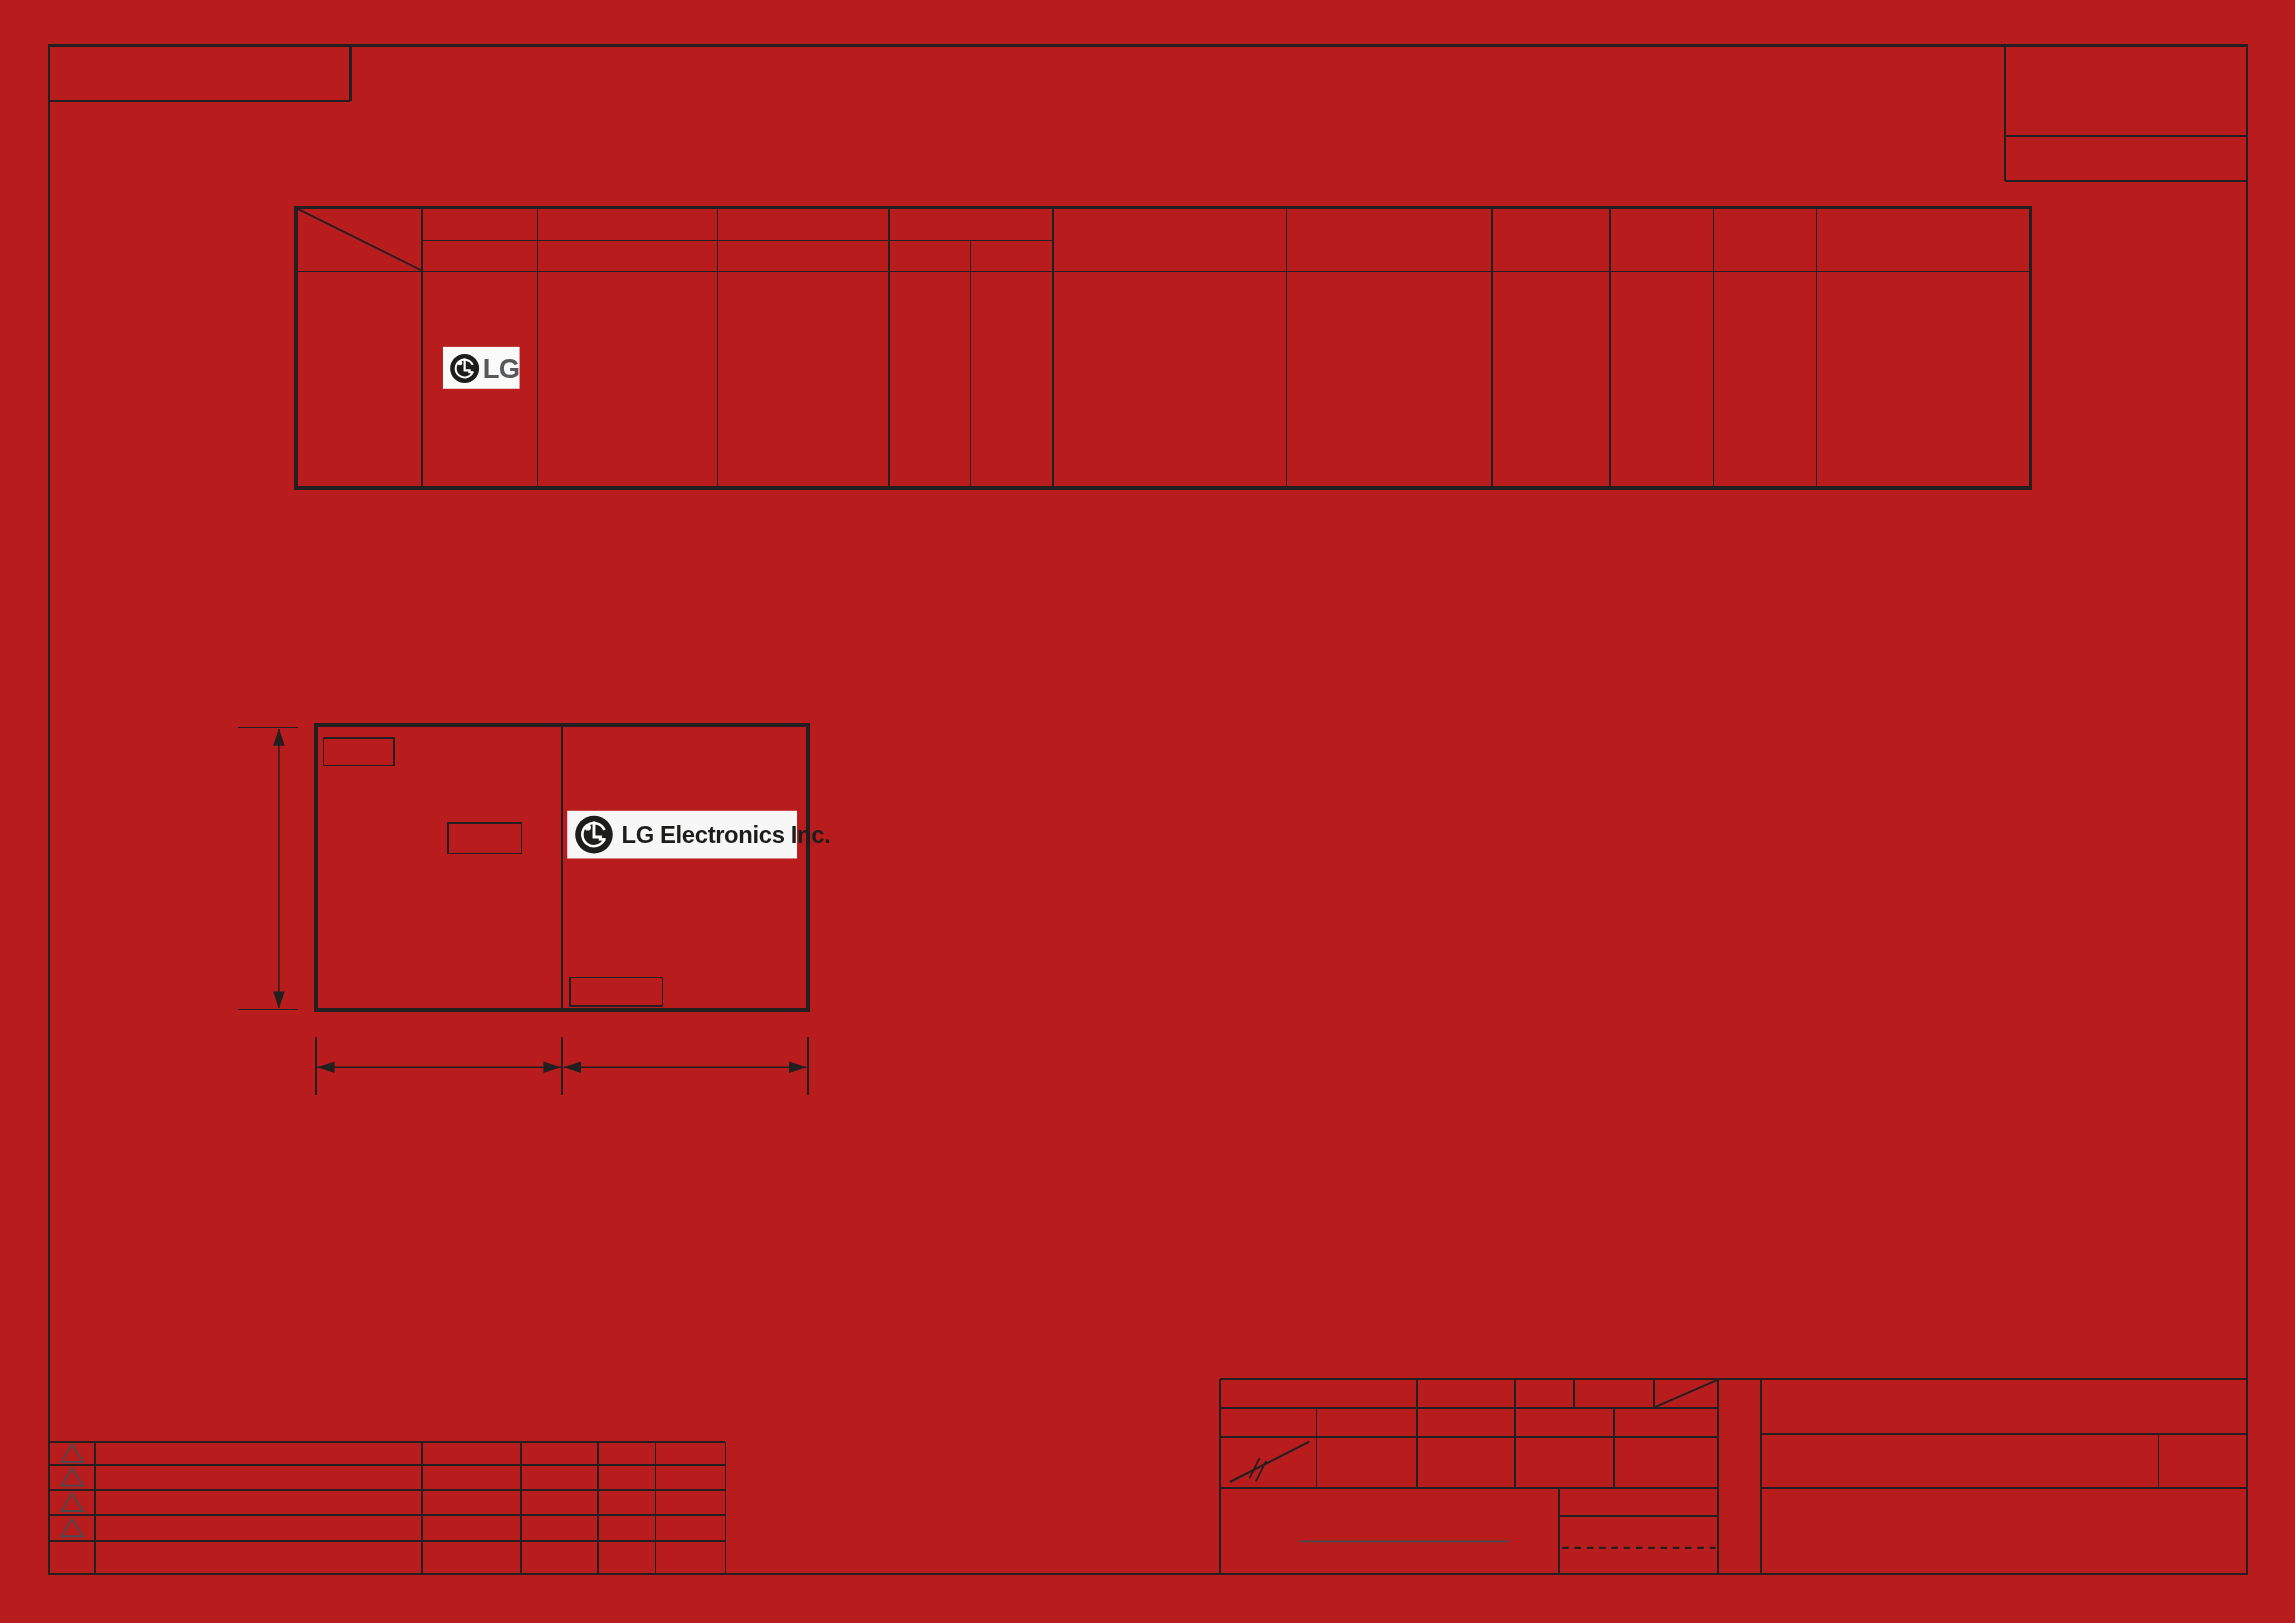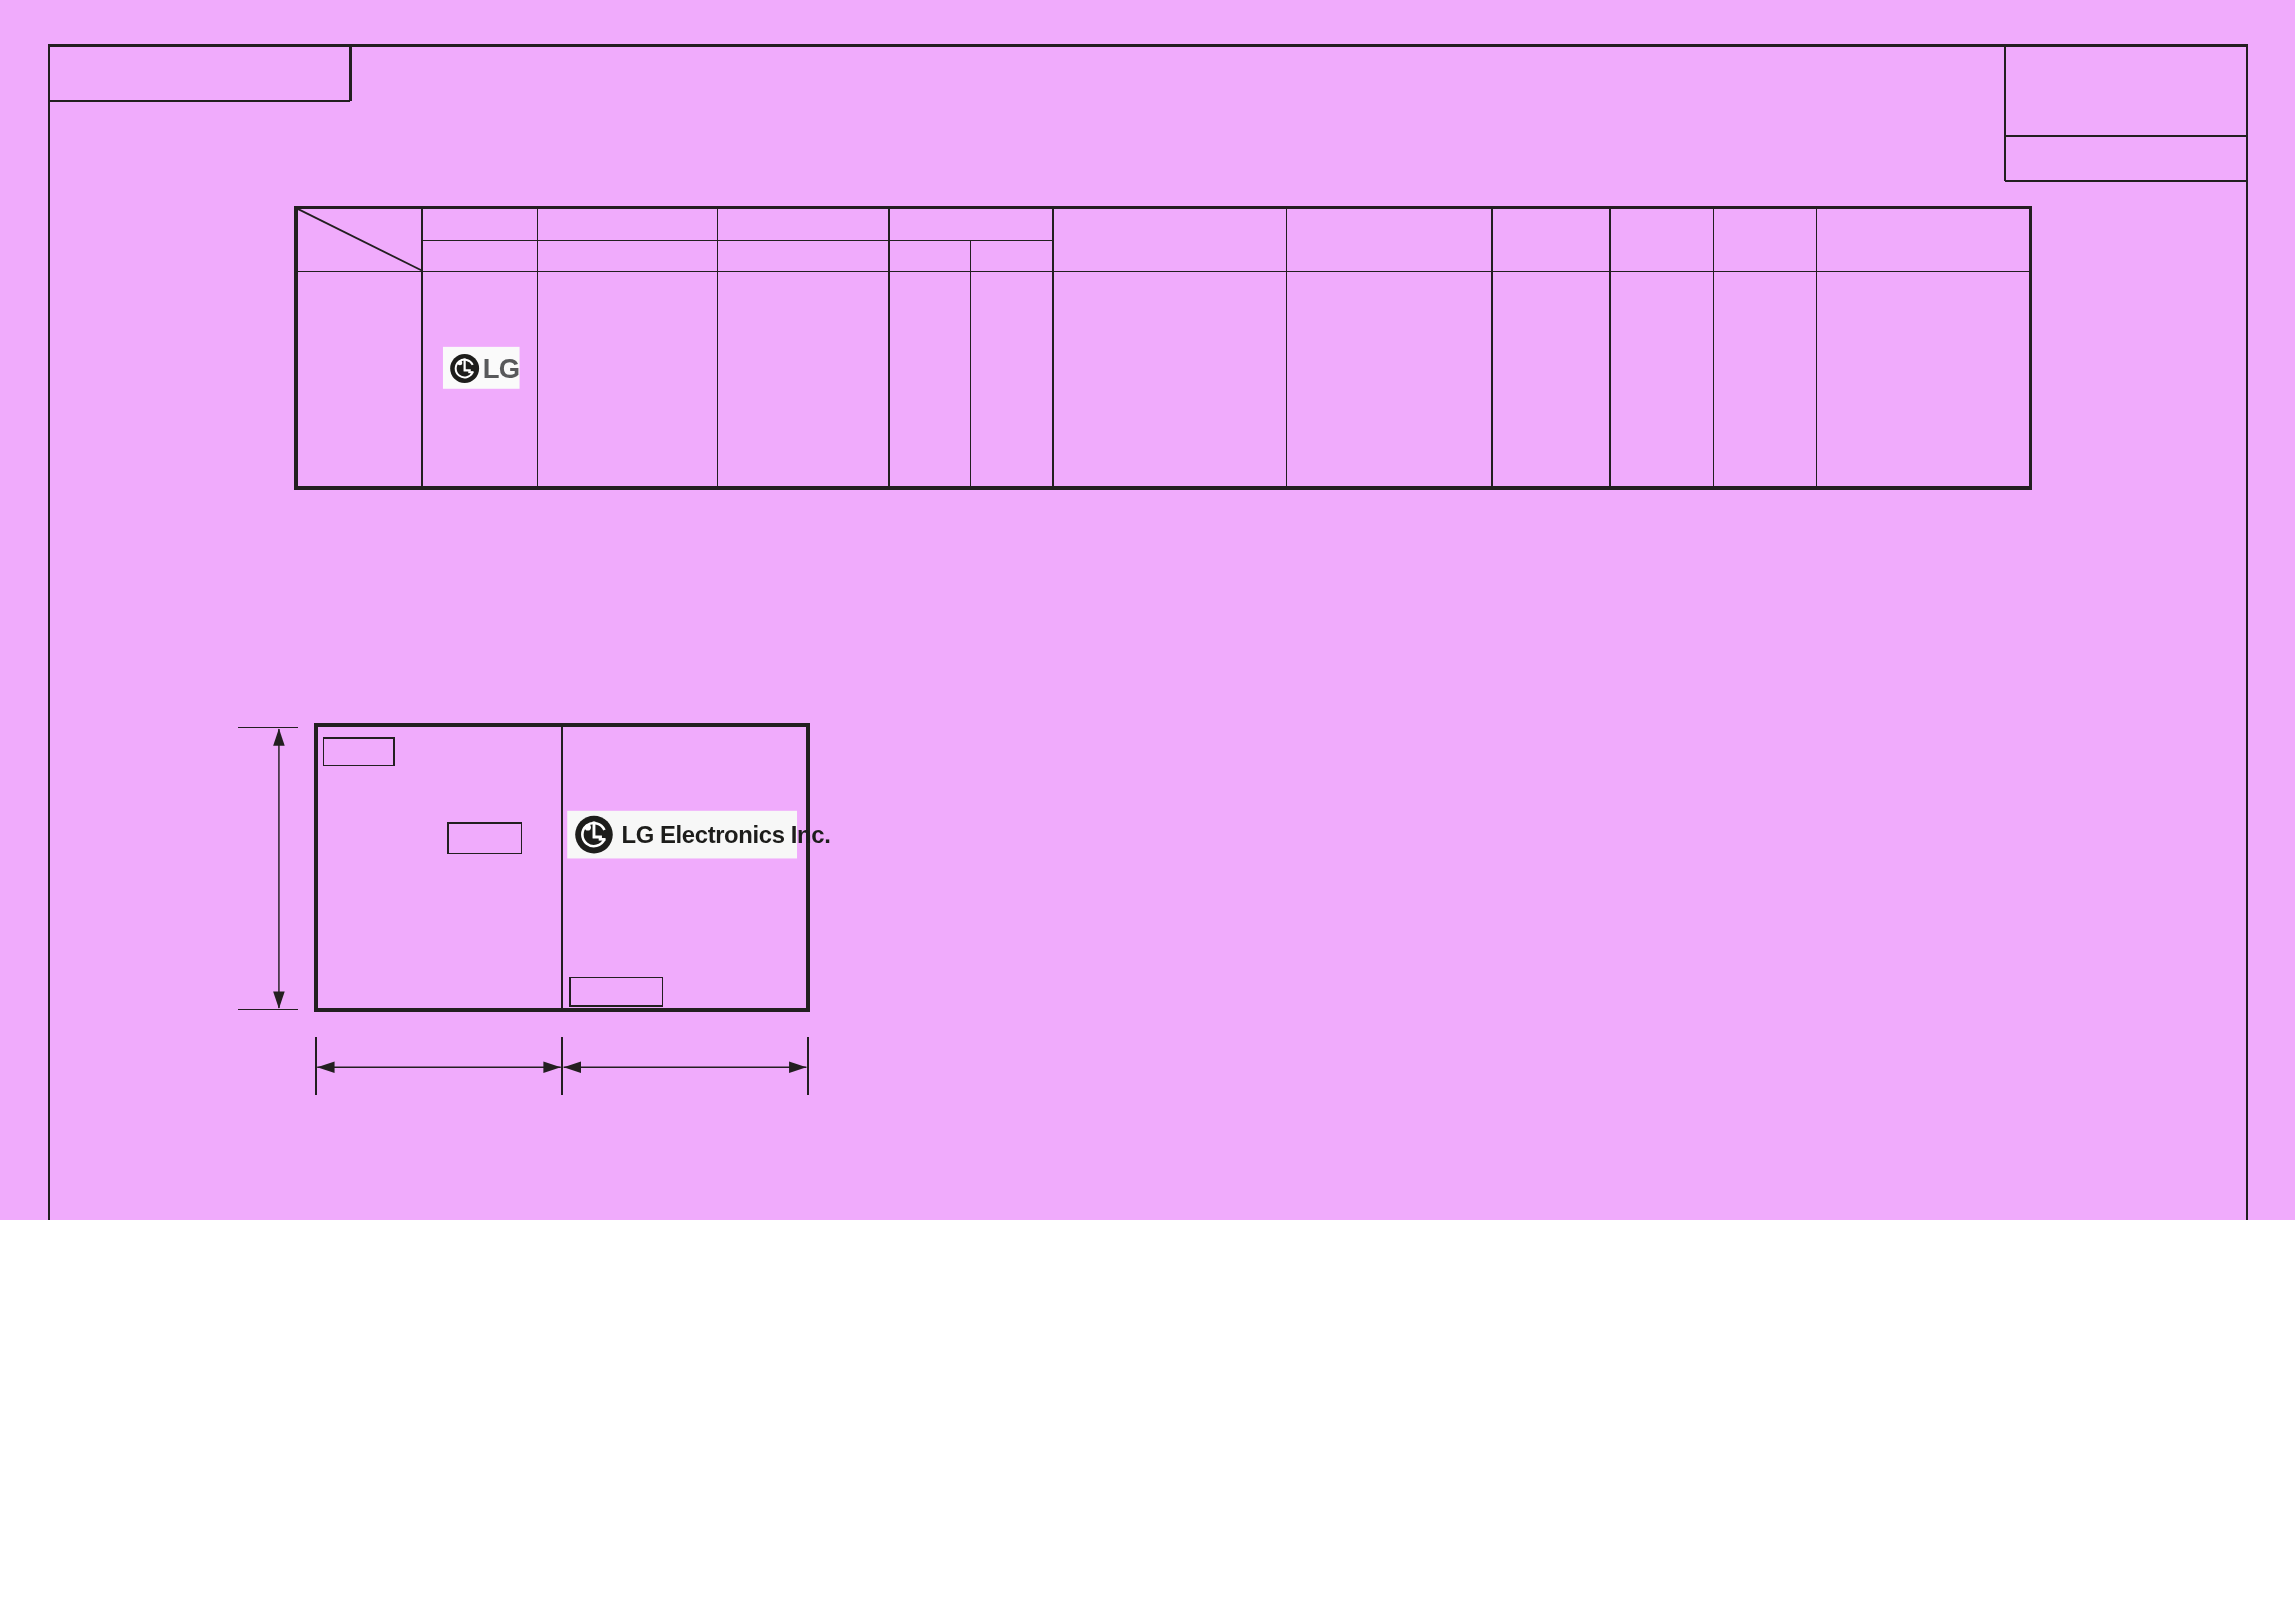--- a/index.html
+++ b/index.html
@@ -1,19 +1,19 @@
 <!DOCTYPE html>
 <html style="font-size:11.6px"><head>
 <meta charset="utf-8">
 <style>
   html,body{margin:0;padding:0;background:#ffffff;}
   .sheet{
     position:relative;
-    width:2295px;height:1220px;
-    background:#f0abfc;
+    width:2295px;height:1623px;
+    background:#b91c1c;
     font-family:"Liberation Sans","DejaVu Sans",sans-serif;
     overflow:hidden;
   }
   svg{position:absolute;left:0;top:0;}
   text{font-family:"Liberation Sans","DejaVu Sans",sans-serif;}
   .logo-text-small{font-size:38px;font-weight:bold;letter-spacing:-1px;}
   .logo-text-big{font-size:33px;font-weight:bold;letter-spacing:-0.5px;}
 </style>
 </head>
 <body>

